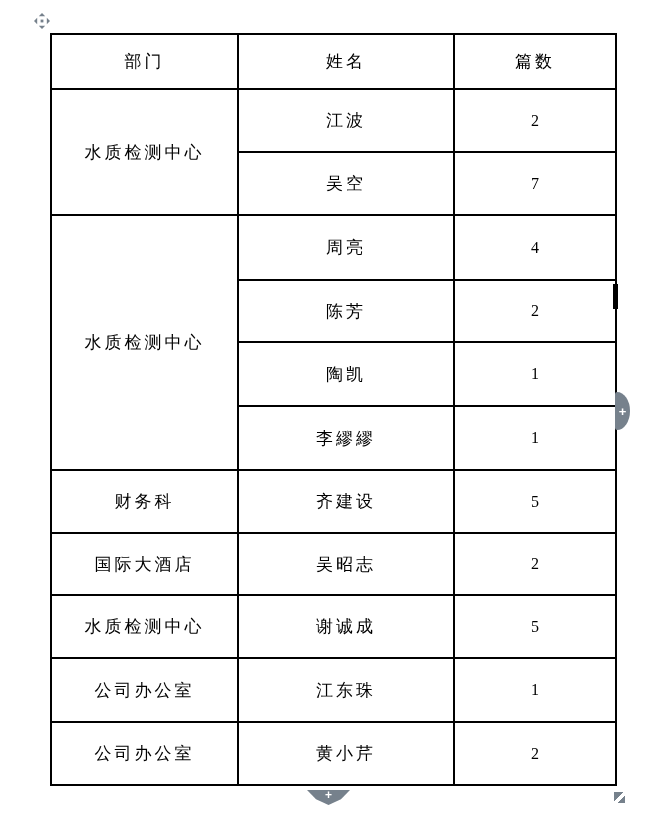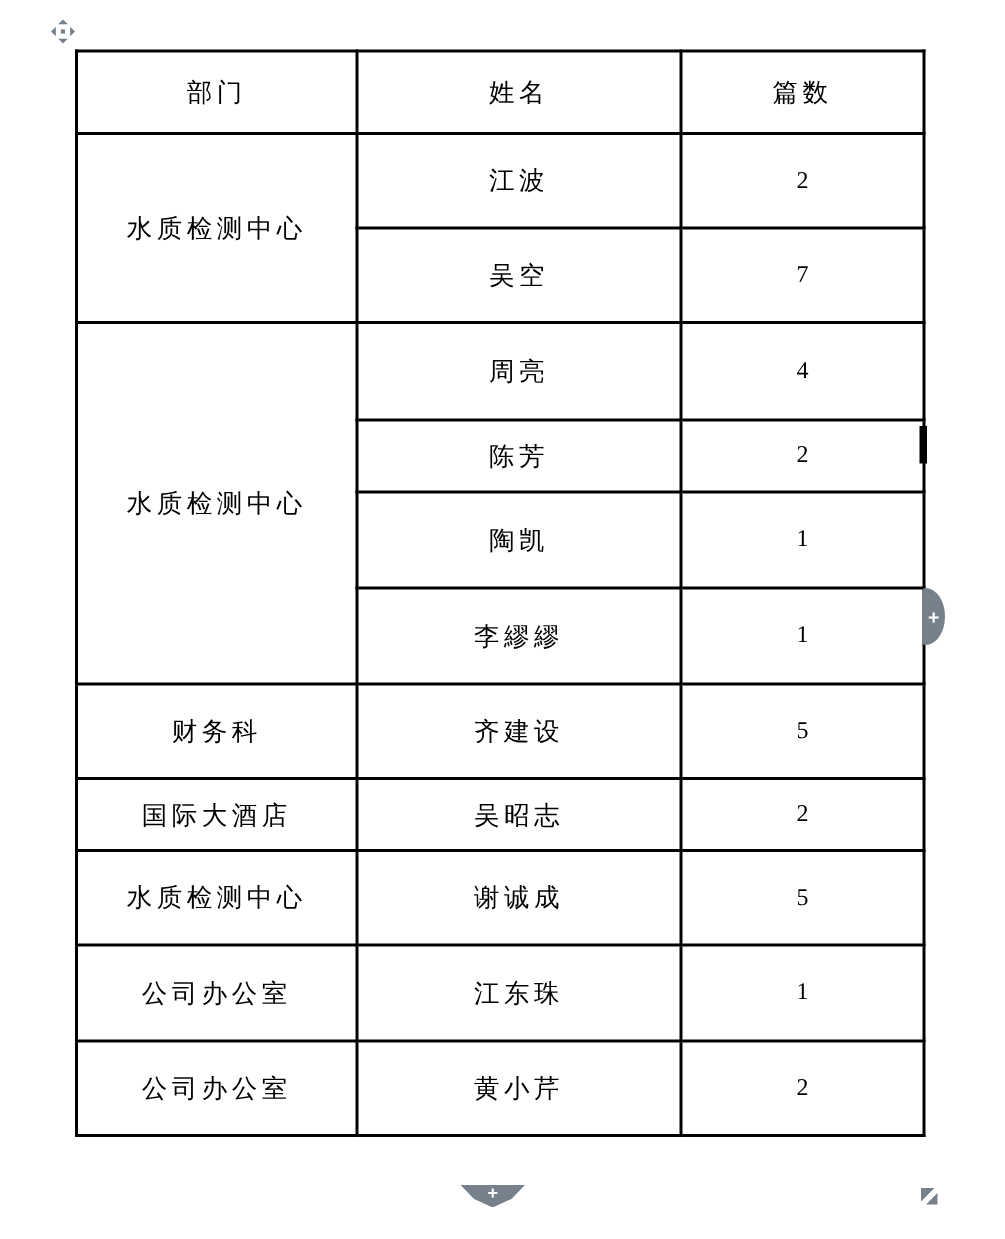--- a/index.html
+++ b/index.html
@@ -13,21 +13,21 @@
   
   table.doc-table { position:absolute; left:50px; top:33px; border-collapse:collapse; table-layout:fixed; }
   .doc-table td, .doc-table th {
     border:2px solid #000;
     text-align:center; vertical-align:middle;
     font-weight:normal; font-size:17px; letter-spacing:3px;
     padding:0; overflow:hidden;
   }
   .doc-table .num { font-size:16px; letter-spacing:0; }
   .c1 { width:187px; } .c2 { width:216px; } .c3 { width:162px; }
-  .rh61{height:55px}.rh62{height:48px}.rh63{height:63px}.rh64{height:64px}.rh65{height:65px}
+  .rh61{height:55px}.rh62{height:62px}.rh63{height:63px}.rh64{height:64px}.rh65{height:65px}
 
   
   .move-handle { position:absolute; left:34px; top:13px; width:16px; height:16px; cursor:move; }
   .selection-bar { position:absolute; left:613px; top:284px; width:5px; height:25px; background:#000; }
   .add-col-btn {
     position:absolute; left:615px; top:392px; width:15px; height:38px;
     background:#76818c; border-radius:2px 13px 13px 2px / 2px 19px 19px 2px;
     display:flex; align-items:center; justify-content:center;
     color:#fff; font-family:"Liberation Sans",sans-serif; font-weight:bold; font-size:13px;
     cursor:pointer; line-height:1;

